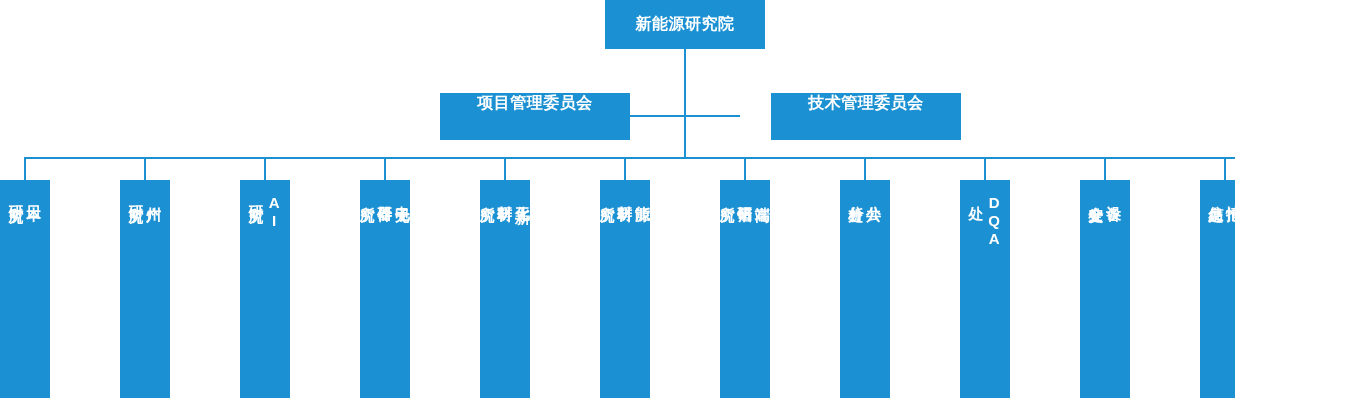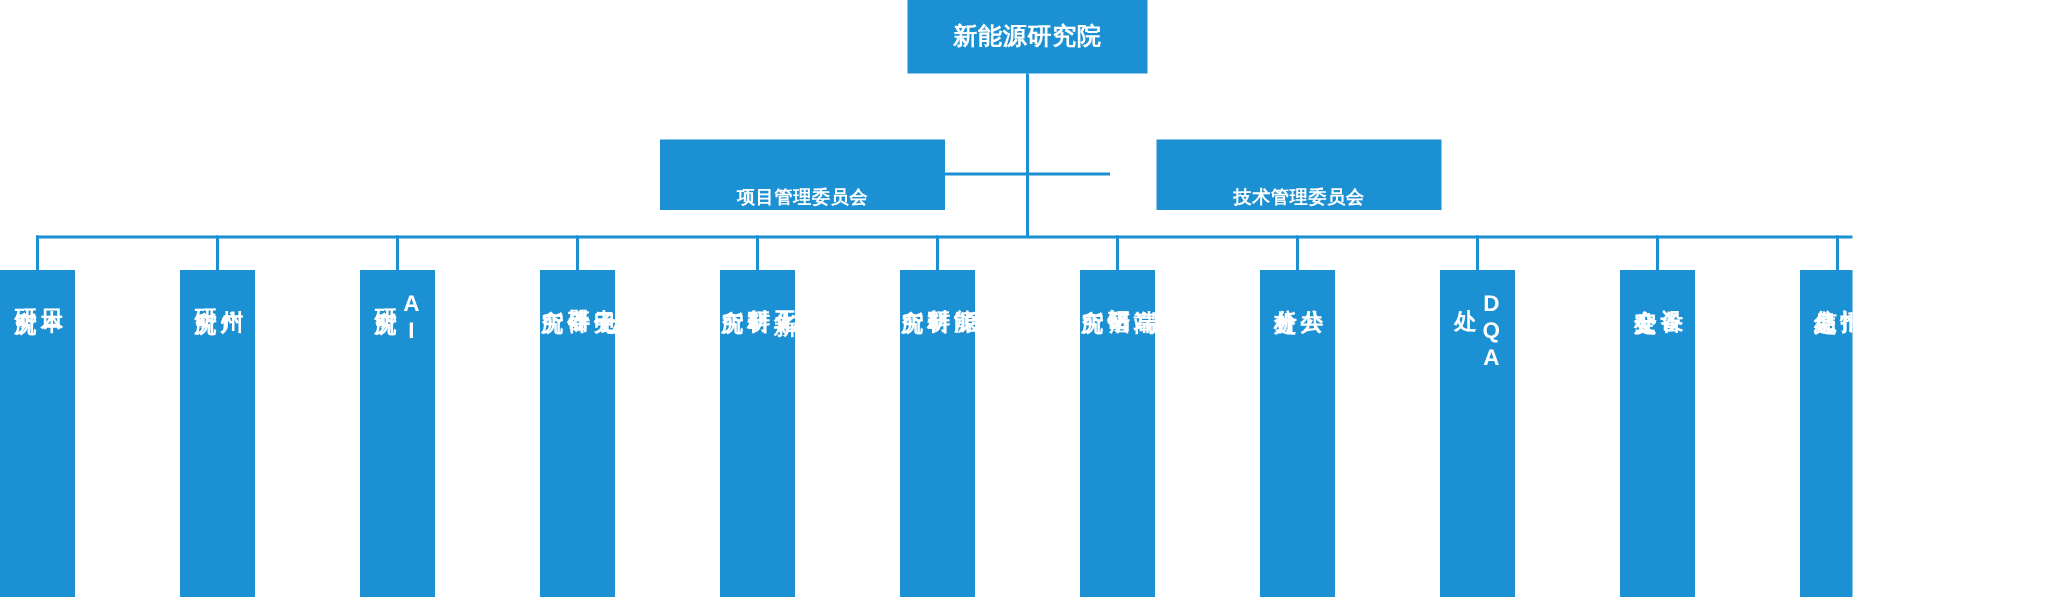--- a/index.html
+++ b/index.html
@@ -39,23 +39,23 @@
     font-size: 16px;
     letter-spacing: 0.5px;
   }
 
   
   .node-committee {
     top: 93px;
     width: 190px;
     height: 47px;
     display: flex;
-    align-items: flex-end;
+    align-items: flex-start;
     justify-content: center;
-    font-size: 12px;
+    font-size: 16px;
     letter-spacing: 0.5px;
   }
   .node-committee.left  { left: 440px; }
   .node-committee.right { left: 771px; }
 
   
   .node-dept {
     top: 180px;
     width: 50px;
     height: 218px;

